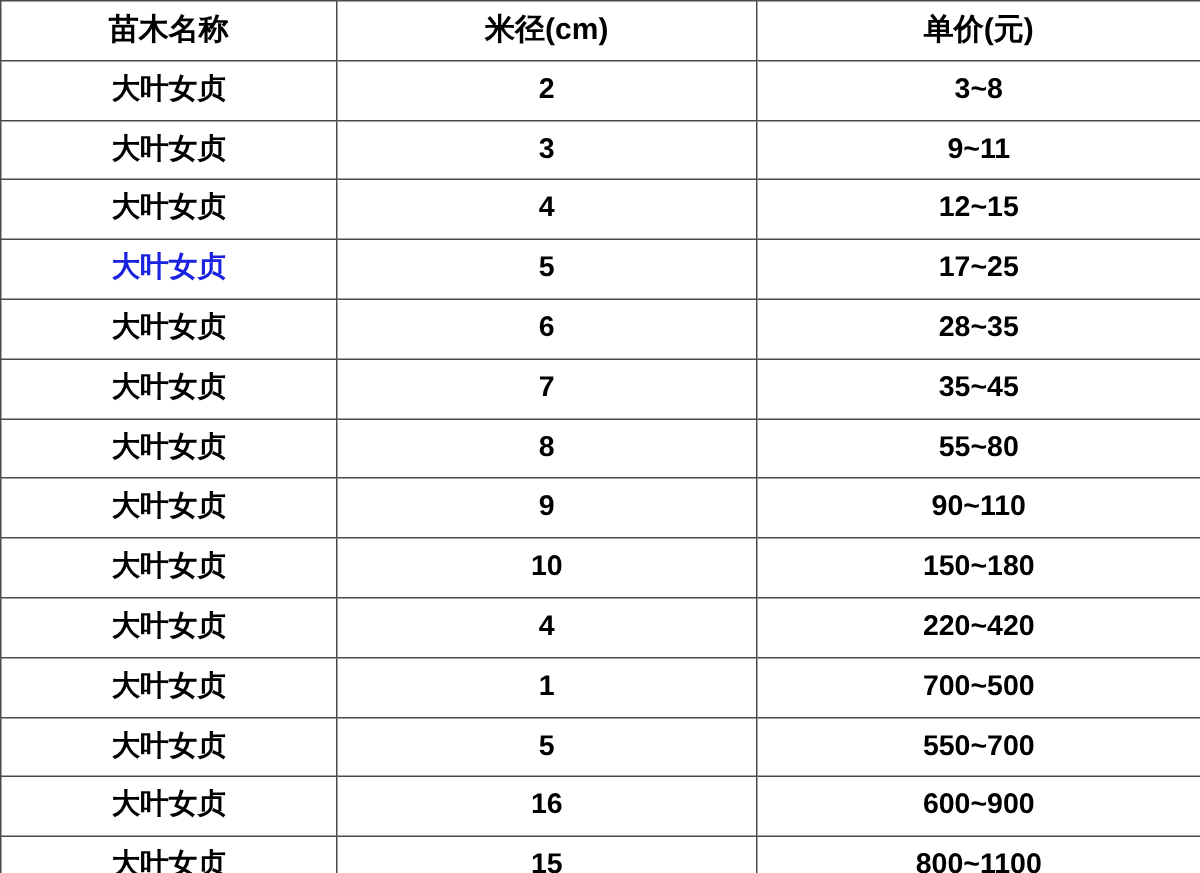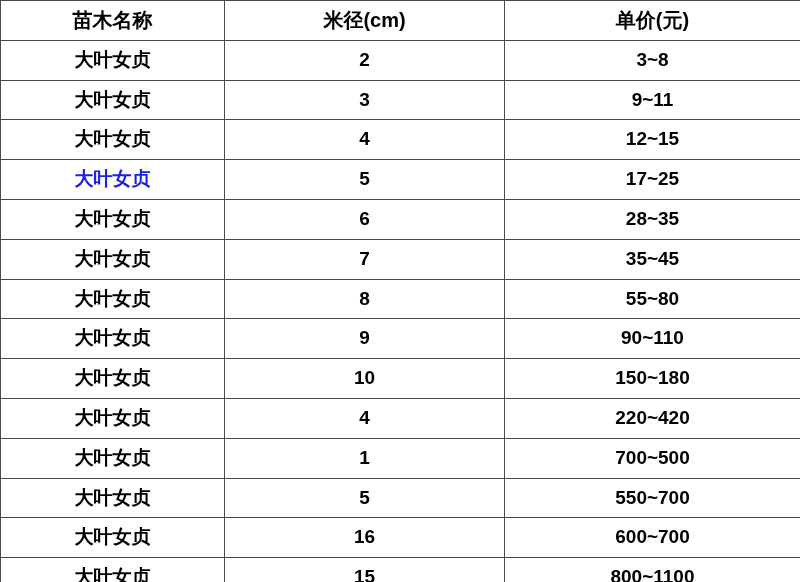--- a/index.html
+++ b/index.html
@@ -125,21 +125,21 @@
       <td>700~500</td>
     </tr>
     <tr>
       <td class="name">大叶女贞</td>
       <td>5</td>
       <td>550~700</td>
     </tr>
     <tr>
       <td class="name">大叶女贞</td>
       <td>16</td>
-      <td>600~700</td>
+      <td>600~900</td>
     </tr>
     <tr>
       <td class="name">大叶女贞</td>
       <td>15</td>
       <td>800~1100</td>
     </tr>
   </tbody>
 </table>
 
 </body></html>

